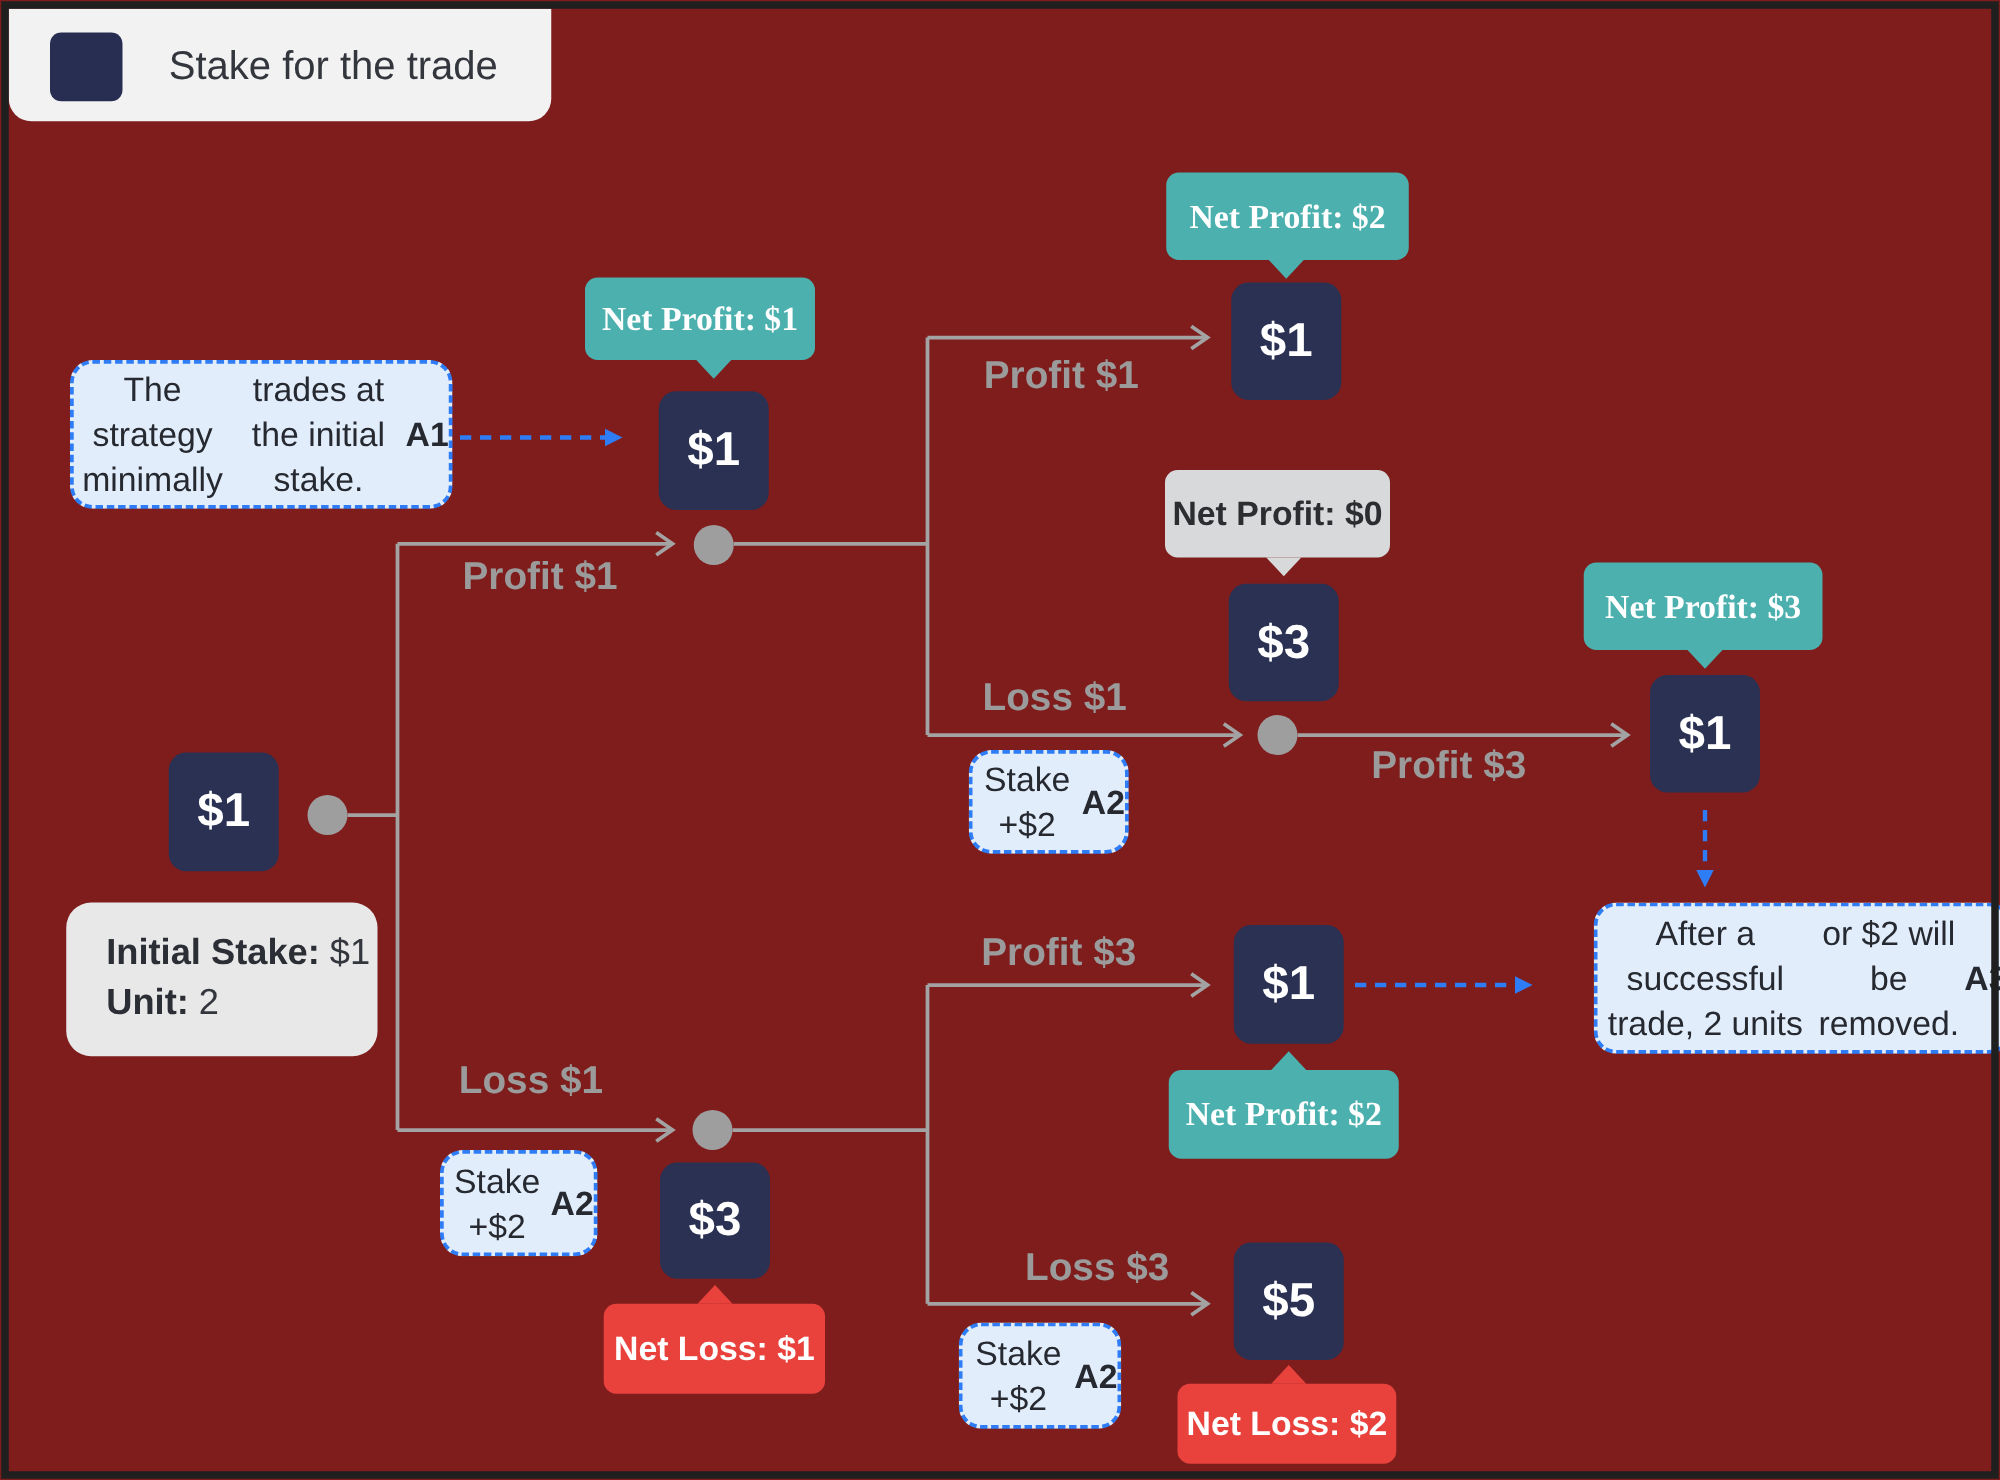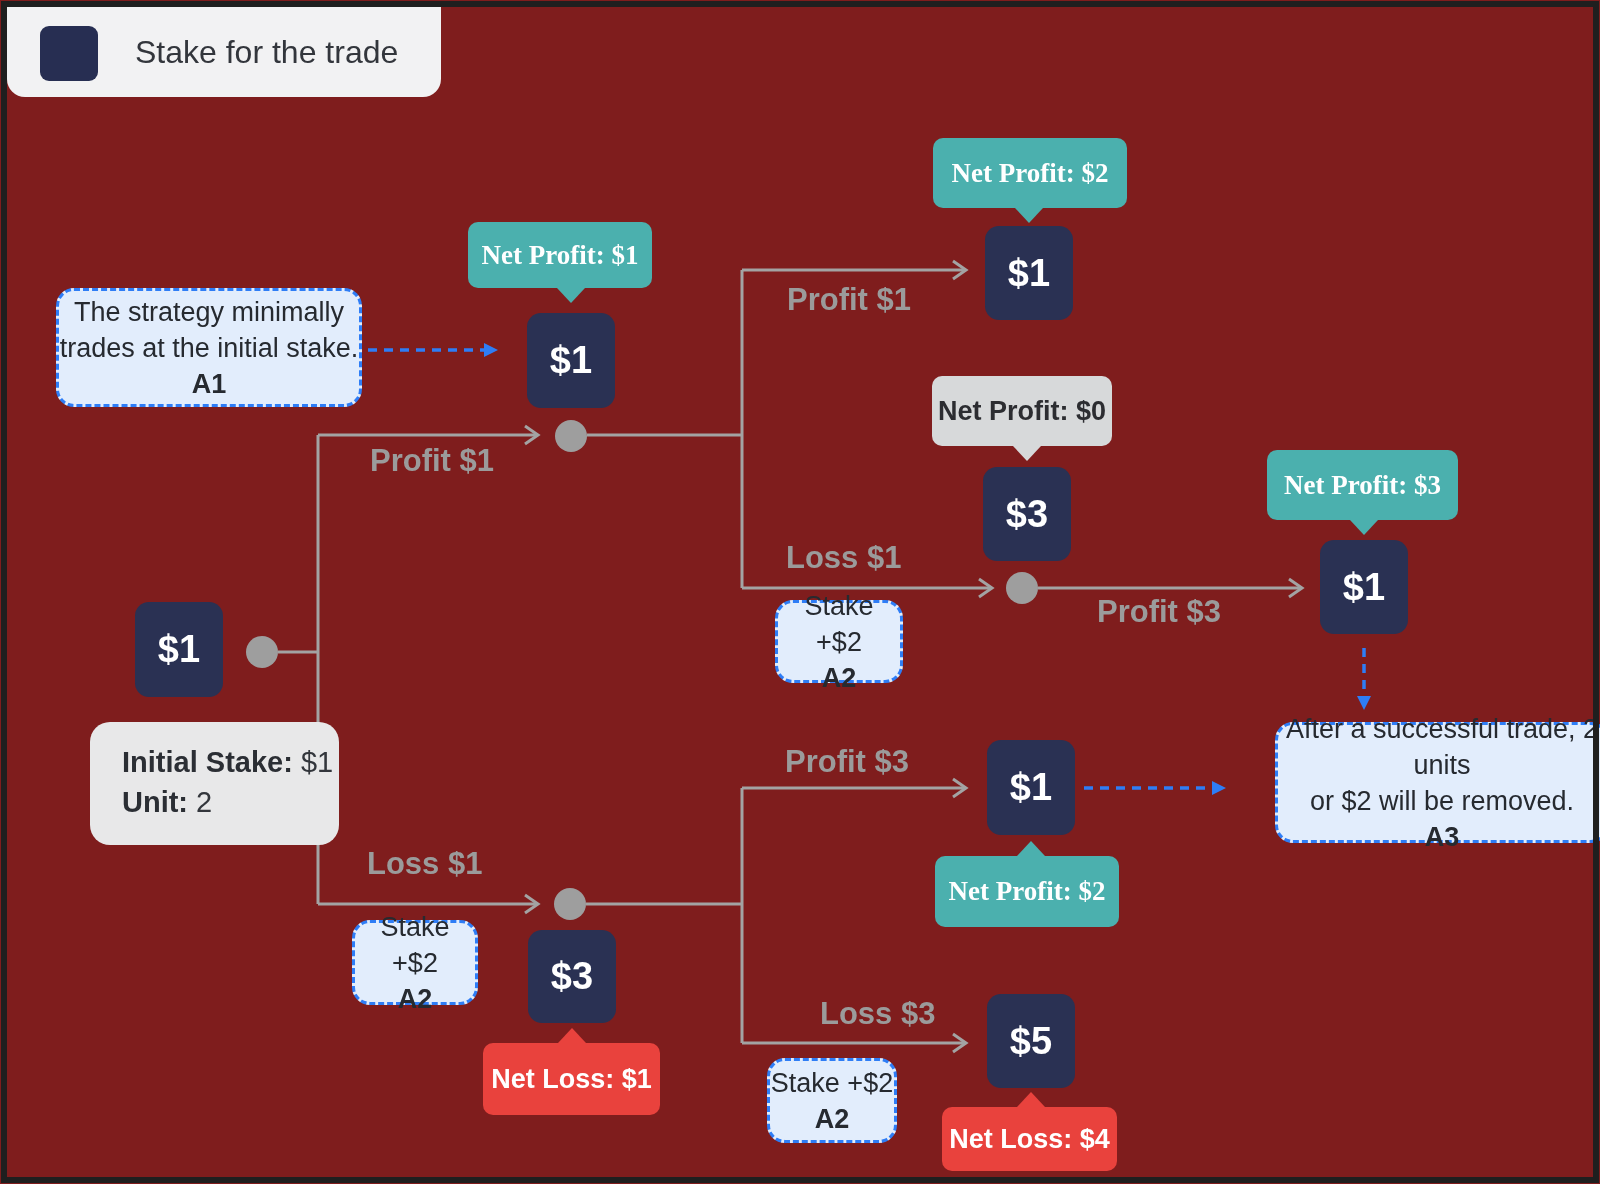--- a/index.html
+++ b/index.html
@@ -30,21 +30,21 @@
     border-right:14px solid transparent;}
   .tri.down{top:100%;border-top:15px solid #4bb0ae;}
   .tri.down.gray-t{border-top-color:#d7d9da;}
   .tri.up{bottom:100%;border-bottom:15px solid #4bb0ae;}
   .tri.up.red-t{border-bottom-color:#e9423d;}
   
   .blabel{font-size:31px;font-weight:bold;color:#9b9b9b;white-space:nowrap;z-index:4;}
   
   .callout{background:#e2edfc;border:3px dashed #2e7df6;border-radius:18px;
     color:#262a30;font-size:27px;text-align:center;line-height:36px;
-    display:flex;flex-direction:column;align-items:center;justify-content:center;
+    display:flex;flex-direction:row;align-items:center;justify-content:center;
     box-sizing:border-box;z-index:6;}
   .callout .tag{font-weight:bold;}
   
   .infobox{background:#e8e8e9;border-radius:20px;color:#33363c;font-size:29px;
     line-height:40px;padding:20px 0 0 32px;box-sizing:border-box;z-index:4;}
   .infobox b{color:#2b2e34;}
   svg{position:absolute;left:0;top:0;z-index:2;}
 </style>
 </head>
 <body>
@@ -116,21 +116,21 @@
   </div>
   <div class="abs badge teal" style="left:935px;top:856px;width:184px;height:71px;">
     <span>Net Profit: $2</span>
     <div class="tri up" style="left:82px;"></div>
   </div>
   <div class="abs badge red" style="left:483px;top:1043px;width:177px;height:72px;">
     <span>Net Loss: $1</span>
     <div class="tri up red-t" style="left:75px;"></div>
   </div>
   <div class="abs badge red" style="left:942px;top:1107px;width:175px;height:64px;">
-    <span>Net Loss: $4</span>
+    <span>Net Loss: $2</span>
     <div class="tri up red-t" style="left:75px;"></div>
   </div>
 
   <div class="abs blabel" style="left:370px;top:443px;">Profit $1</div>
   <div class="abs blabel" style="left:367px;top:846px;">Loss $1</div>
   <div class="abs blabel" style="left:787px;top:282px;">Profit $1</div>
   <div class="abs blabel" style="left:786px;top:540px;">Loss $1</div>
   <div class="abs blabel" style="left:1097px;top:594px;">Profit $3</div>
   <div class="abs blabel" style="left:785px;top:744px;">Profit $3</div>
   <div class="abs blabel" style="left:820px;top:996px;">Loss $3</div>
@@ -151,19 +151,19 @@
   <div class="abs callout" style="left:767px;top:1058px;width:130px;height:85px;">
     <div>Stake +$2</div>
     <div class="tag">A2</div>
   </div>
   <div class="abs callout" style="left:1240px;top:722px;width:334px;height:121px;margin-left:35px;">
     <div>After a successful trade, 2 units</div>
     <div>or $2 will be removed.</div>
     <div class="tag">A3</div>
   </div>
 
-  <div class="abs infobox" style="left:53px;top:722px;width:249px;height:123px;margin-left:37px;">
+  <div class="abs infobox" style="left:53px;top:722px;width:249px;height:123px;">
     <div><b>Initial Stake:</b><span> $1</span></div>
     <div><b>Unit:</b><span> 2</span></div>
   </div>
 
   <div id="frame"></div>
 </div>
 
 </body></html>

